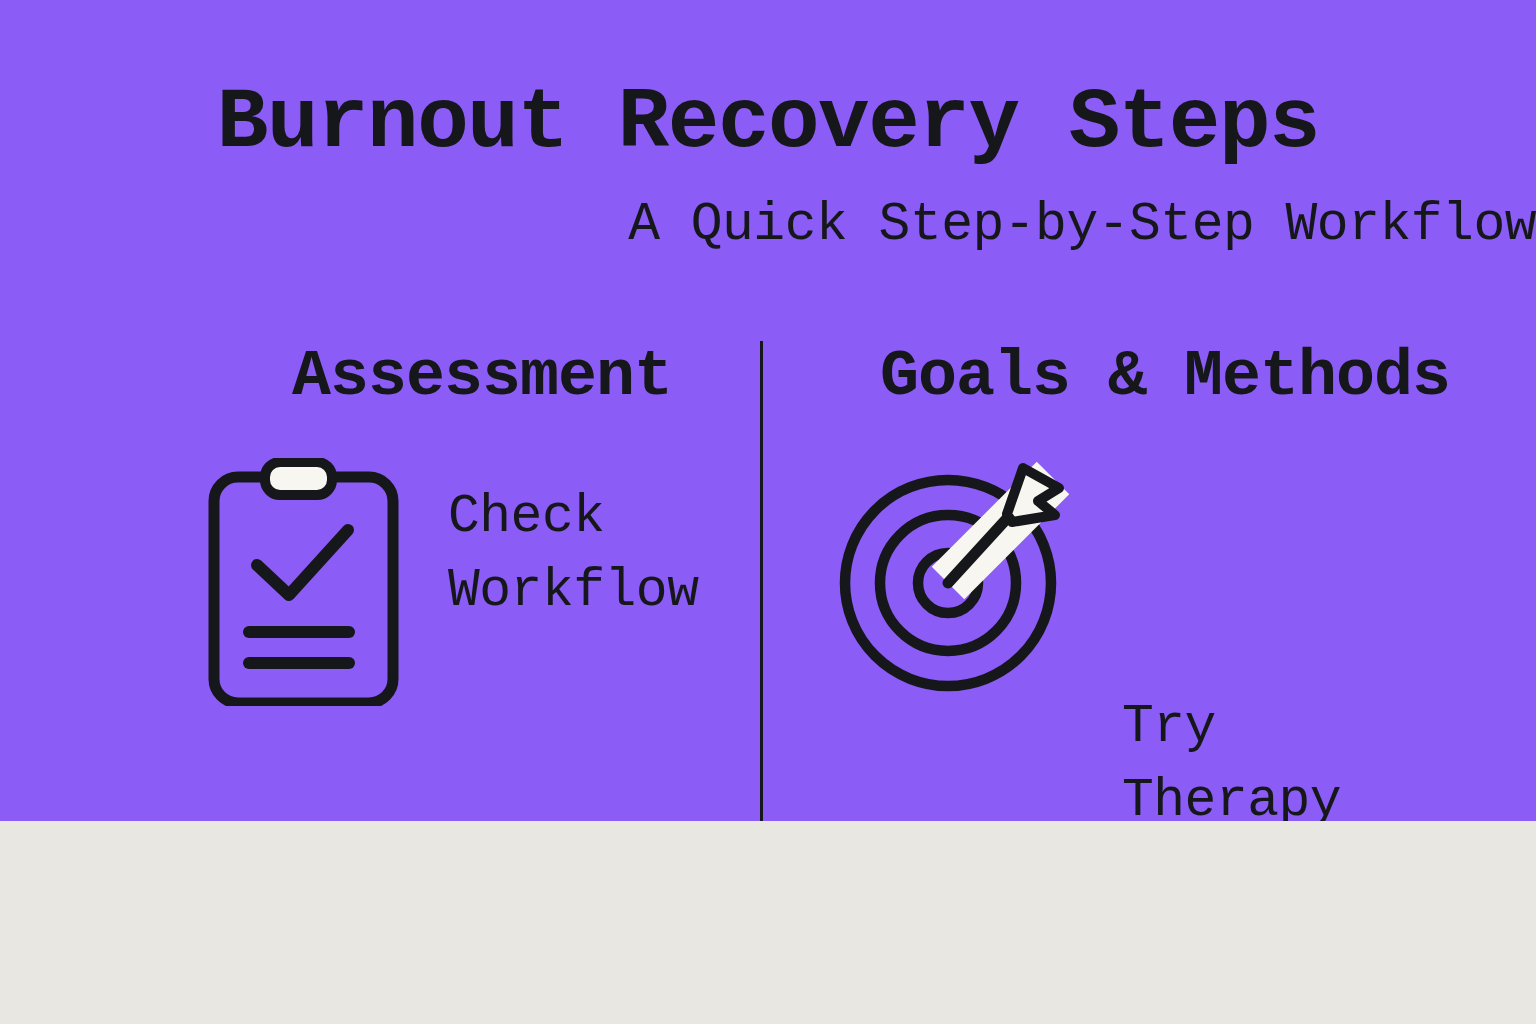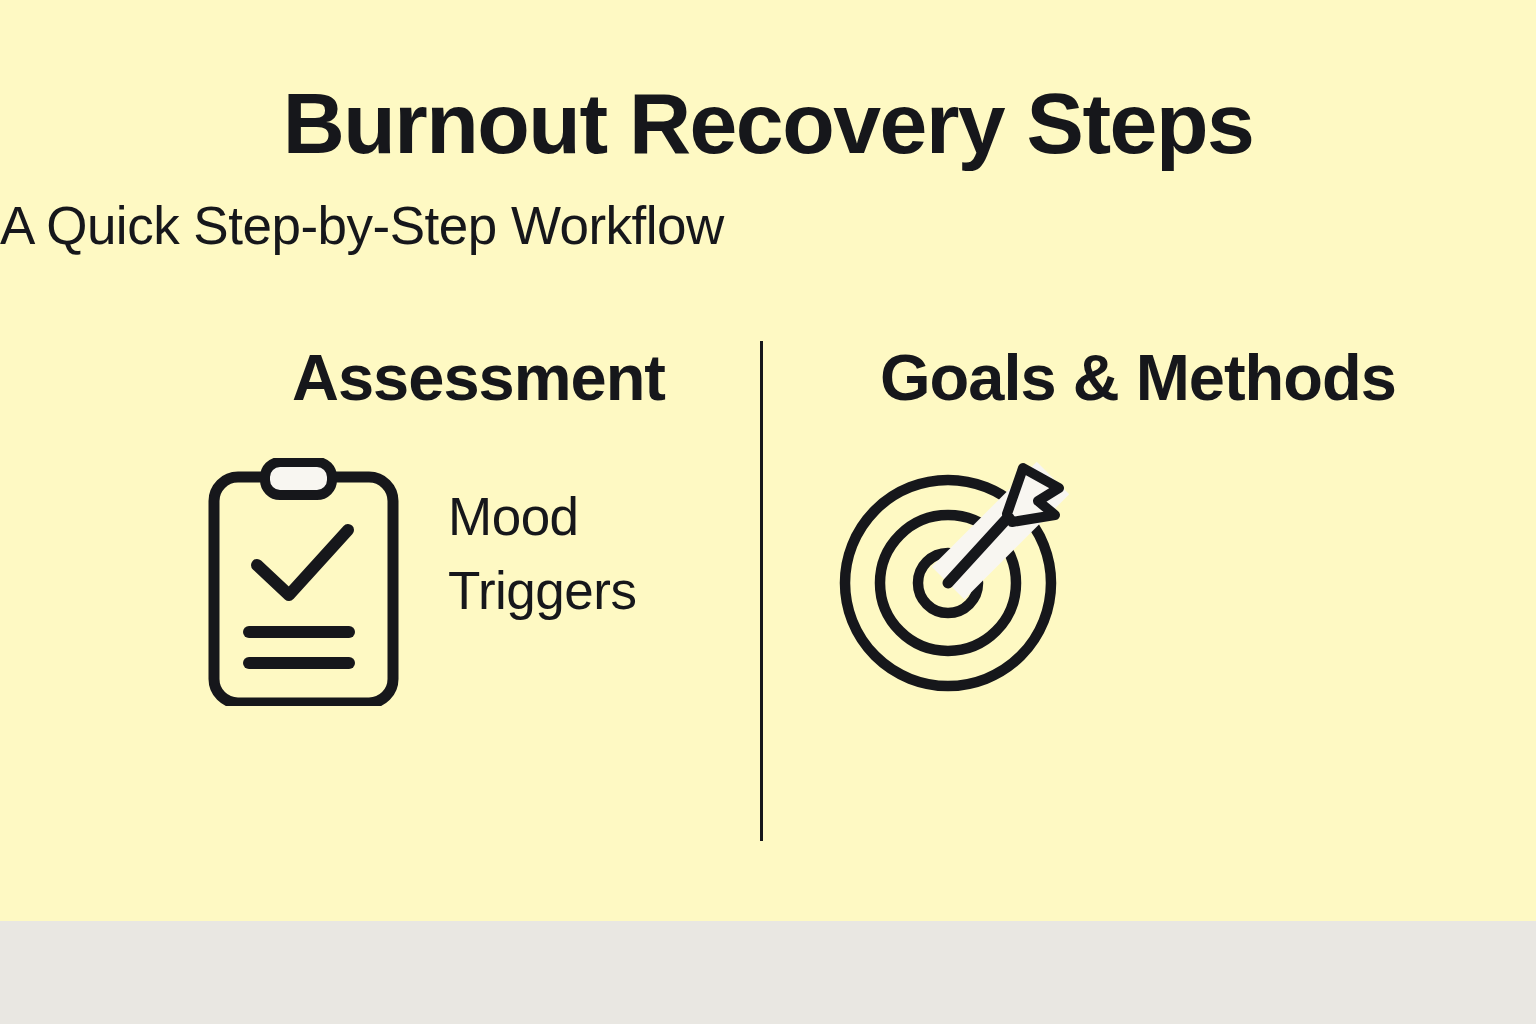--- a/index.html
+++ b/index.html
@@ -3,43 +3,43 @@
 <meta charset="utf-8">
 <style>
   html, body {
     margin: 0;
     padding: 0;
     background: #e9e7e2;
   }
   .canvas {
     position: relative;
     width: 1536px;
-    height: 921px;
-    background: #fef9c3;
+    height: 821px;
+    background: #8b5cf6;
     overflow: hidden;
-    font-family: Liberation Sans, sans-serif;
+    font-family: Liberation Mono, monospace;
     color: #16171b;
   }
   .title {
     position: absolute;
     top: 76px;
     left: 0;
     width: 100%;
     text-align: center;
     font-size: 86px;
     font-weight: 700;
     letter-spacing: -1.5px;
     line-height: 1.1;
   }
   .subtitle {
     position: absolute;
     top: 194px;
     left: 0;
     width: 100%;
-    text-align: left;
+    text-align: right;
     font-size: 53px;
     font-weight: 400;
     letter-spacing: -0.5px;
     line-height: 1.2;
   }
   .divider {
     position: absolute;
     left: 760px;
     top: 341px;
     width: 3px;
@@ -103,29 +103,30 @@
   <div class="divider"></div>
 
   <svg class="icon-box icon-clipboard" viewBox="0 0 195 248">
     <rect x="9" y="19" width="179" height="226" rx="24" fill="none" stroke="#16171b" stroke-width="11"></rect>
     <rect x="60" y="4" width="67" height="33" rx="15" fill="#f8f6f1" stroke="#16171b" stroke-width="10"></rect>
     <polyline points="52,107 84,137 143,72" fill="none" stroke="#16171b" stroke-width="12" stroke-linecap="round" stroke-linejoin="round"></polyline>
     <line x1="44" y1="174" x2="144" y2="174" stroke="#16171b" stroke-width="12" stroke-linecap="round"></line>
     <line x1="44" y1="205" x2="144" y2="205" stroke="#16171b" stroke-width="12" stroke-linecap="round"></line>
   </svg>
 
-  <div class="item l1">Mood Triggers</div>
+  <div class="item l1">Check Workflow</div>
 
 
   <svg class="icon-box icon-target" viewBox="0 0 240 240">
     <circle cx="113" cy="125" r="103" fill="none" stroke="#16171b" stroke-width="10.5"></circle>
     <circle cx="113" cy="125" r="68" fill="none" stroke="#16171b" stroke-width="10.5"></circle>
     <circle cx="113" cy="125" r="30" fill="none" stroke="#16171b" stroke-width="10.5"></circle>
 
     <line x1="113" y1="125" x2="218" y2="20" stroke="#f8f6f1" stroke-width="46" stroke-linecap="butt"></line>
     <line x1="113" y1="125" x2="177" y2="55" stroke="#16171b" stroke-width="11" stroke-linecap="round"></line>
     <path d="M 172,56 L 188,10 L 224,30 L 203,43 L 220,57 L 177,64 Z" fill="#f8f6f1" stroke="#16171b" stroke-width="10" stroke-linejoin="round"></path>
   </svg>
 
 
+  <div class="item r2">Try Therapy</div>
 
 
 </div>
 
 </body></html>

